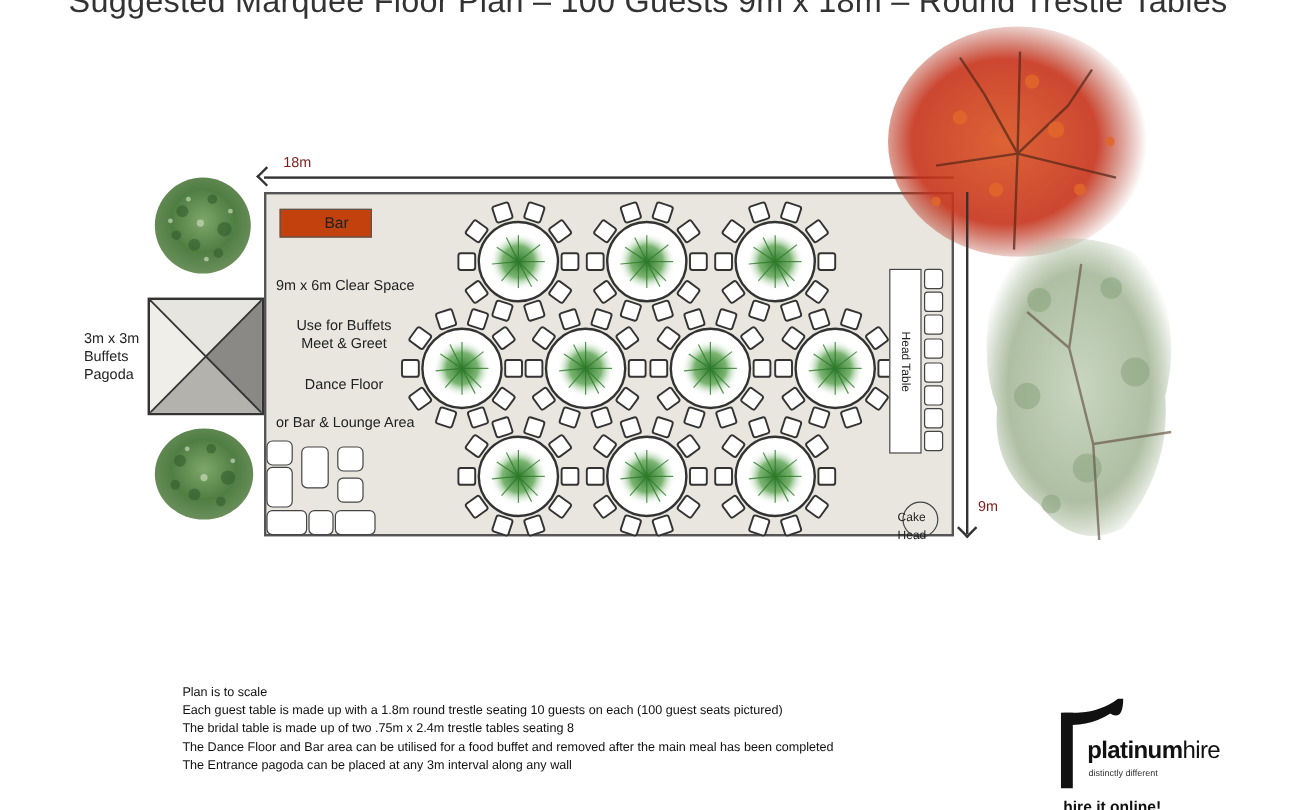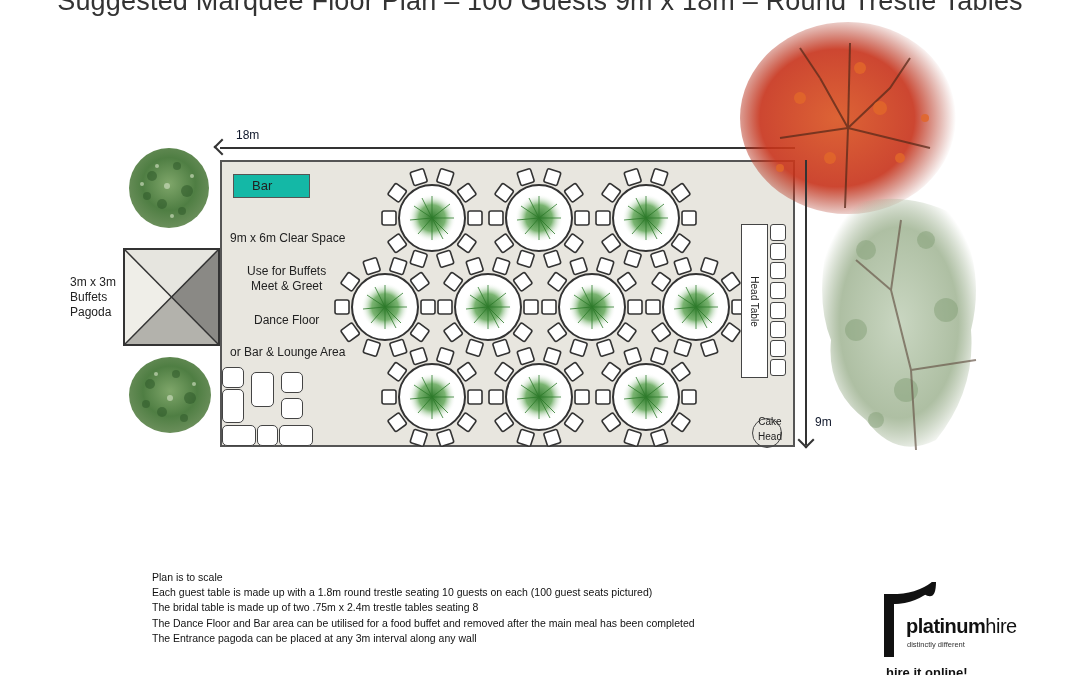--- a/index.html
+++ b/index.html
@@ -2,43 +2,43 @@
 <html><head>
 <meta charset="utf-8">
 <style>
   * { box-sizing: border-box; margin: 0; padding: 0; }
   html, body { width: 1080px; height: 675px; overflow: hidden; background: #ffffff; }
   body { position: relative; font-family: "Liberation Sans", sans-serif; color: #222; }
   .abs { position: absolute; }
 
   .title { left: 0; top: -14px; width: 1080px; text-align: center; font-size: 27px; color: #333; white-space: nowrap; letter-spacing: 0.2px; }
 
-  .dim-label { font-size: 12px; color: #0f172a; }
+  .dim-label { font-size: 12px; color: #7f1d1d; }
   .arrow-h { left: 220px; top: 147px; width: 575px; height: 2px; background: #333; }
   .arrow-h-head { left: 216px; top: 141px; width: 12px; height: 12px; border-left: 2px solid #333; border-bottom: 2px solid #333; transform: rotate(45deg); }
   .arrow-v { left: 805px; top: 160px; width: 2px; height: 285px; background: #333; }
   .arrow-v-head { left: 800px; top: 434px; width: 12px; height: 12px; border-right: 2px solid #333; border-bottom: 2px solid #333; transform: rotate(45deg); }
 
   .marquee { left: 220px; top: 160px; width: 575px; height: 287px; background: #e8e6df; border: 2px solid #555; }
 
-  .bar-box { left: 233px; top: 174px; width: 77px; height: 24px; background: #14b8a6; border: 1.5px solid #555; font-size: 13px; padding: 3px 0 0 18px; }
+  .bar-box { left: 233px; top: 174px; width: 77px; height: 24px; background: #c2410c; border: 1.5px solid #555; font-size: 13px; padding: 3px 0 0 18px; text-align: center; }
   .area-text { font-size: 12px; color: #222; text-align: left; white-space: nowrap; }
 
   .pagoda { left: 123px; top: 248px; width: 97px; height: 98px; border: 2px solid #333; overflow: hidden; background: #e9e8e2; }
 
   .lounge { background: #fff; border: 1.5px solid #444; border-radius: 5px; }
 
   .round-table { width: 104px; height: 104px; }
   .head-table { left: 741px; top: 224px; width: 27px; height: 154px; background: #fff; border: 1.5px solid #444; }
   .head-label { left: 741px; top: 224px; width: 27px; height: 154px; display: flex; align-items: center; justify-content: center; }
   .head-label span { transform: rotate(90deg); font-size: 10px; white-space: nowrap; }
   .head-chair { left: 770px; width: 16px; height: 17px; background: #fff; border: 1.5px solid #444; border-radius: 3px; }
 
   .cake { left: 752px; top: 418px; width: 30px; height: 30px; border: 1.5px solid #444; border-radius: 50%; }
-  .cake-text { left: 748px; top: 414px; width: 44px; font-size: 10px; line-height: 15px; text-align: center; }
+  .cake-text { left: 748px; top: 424px; width: 44px; font-size: 10px; line-height: 15px; }
 
   .notes { left: 152px; top: 570px; font-size: 10.5px; line-height: 15.2px; color: #111; }
   .notes .hdr { font-weight: bold; }
 
   .logo-mark { left: 884px; top: 582px; width: 60px; height: 75px; }
   .logo-word { left: 906px; top: 615px; font-size: 20px; color: #111; letter-spacing: -0.5px; }
   .logo-word b { font-weight: 600; }
   .logo-tag { left: 907px; top: 640px; font-size: 7.5px; color: #333; }
   .hire-online { left: 886px; top: 665px; font-size: 13px; font-weight: bold; color: #111; }
 </style>

